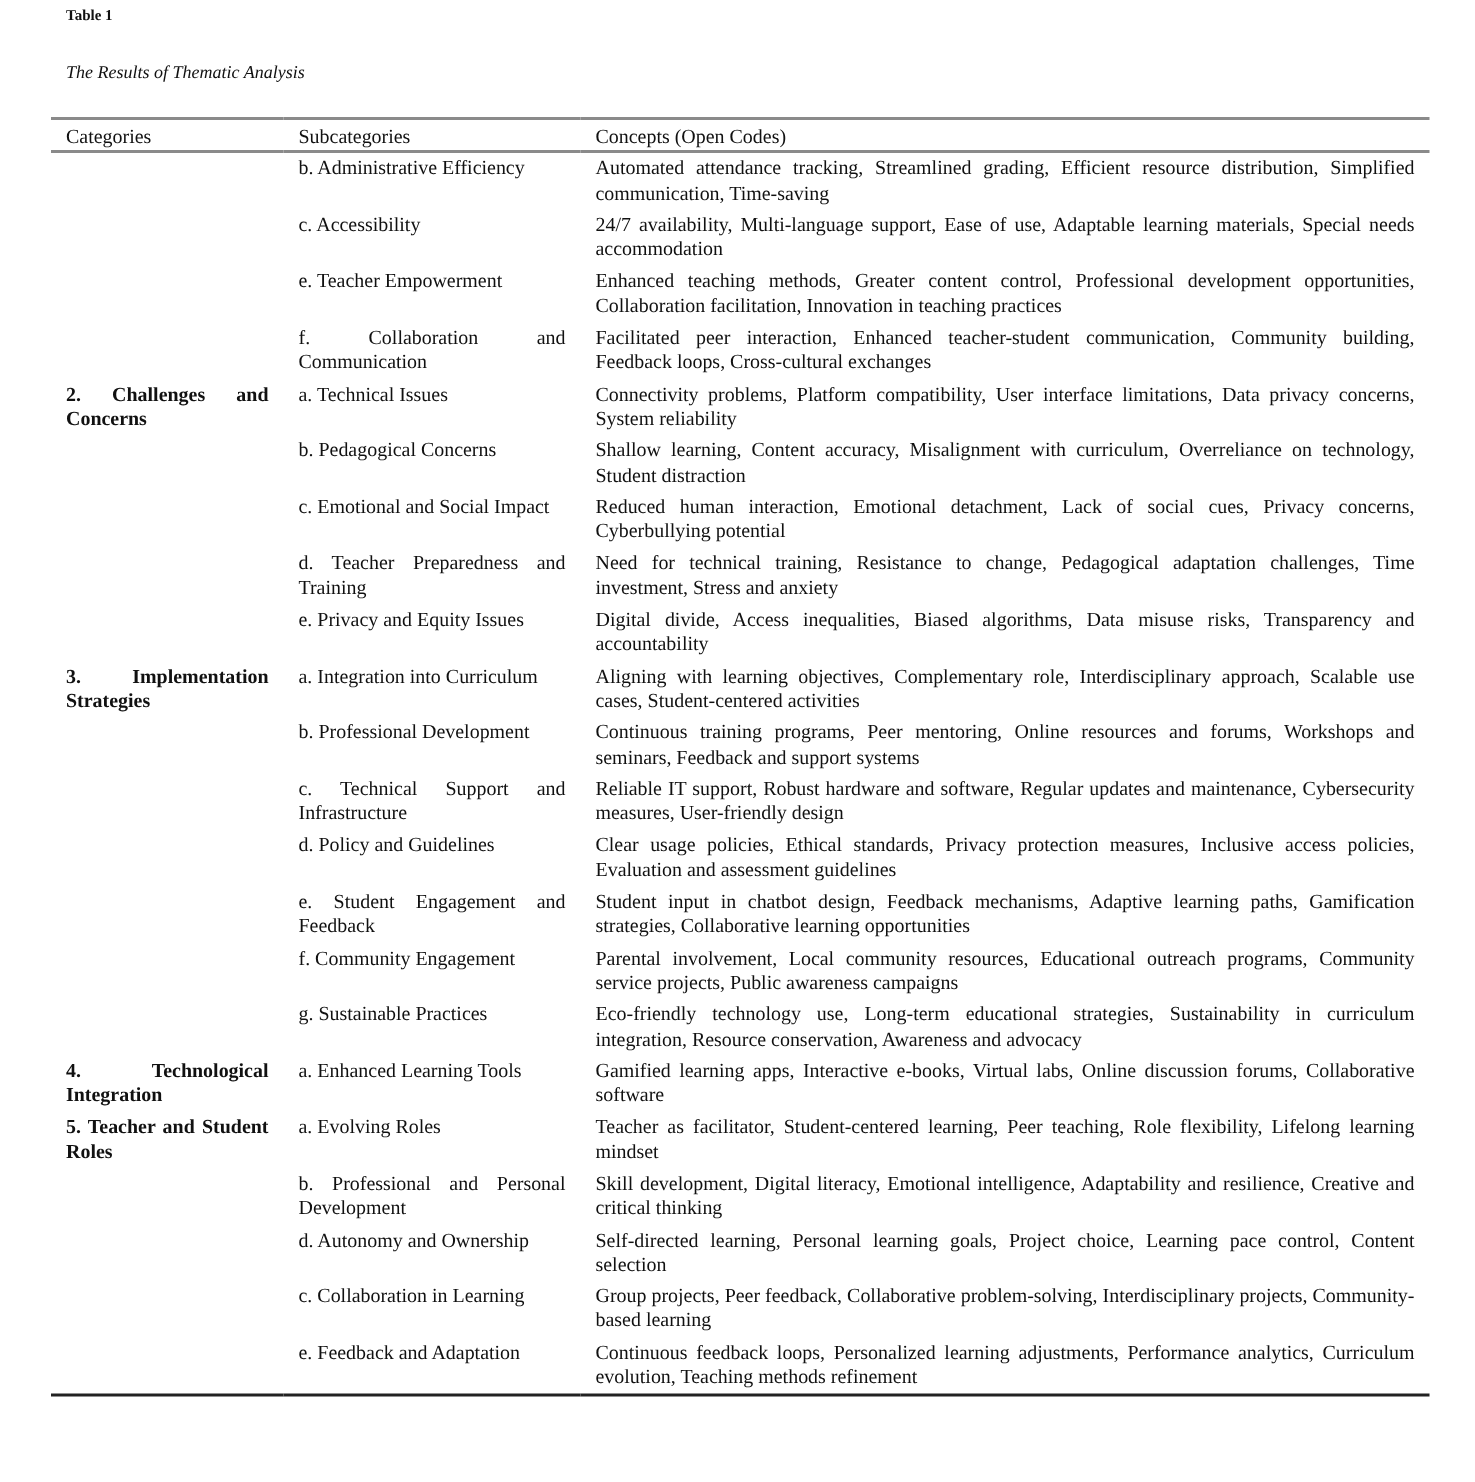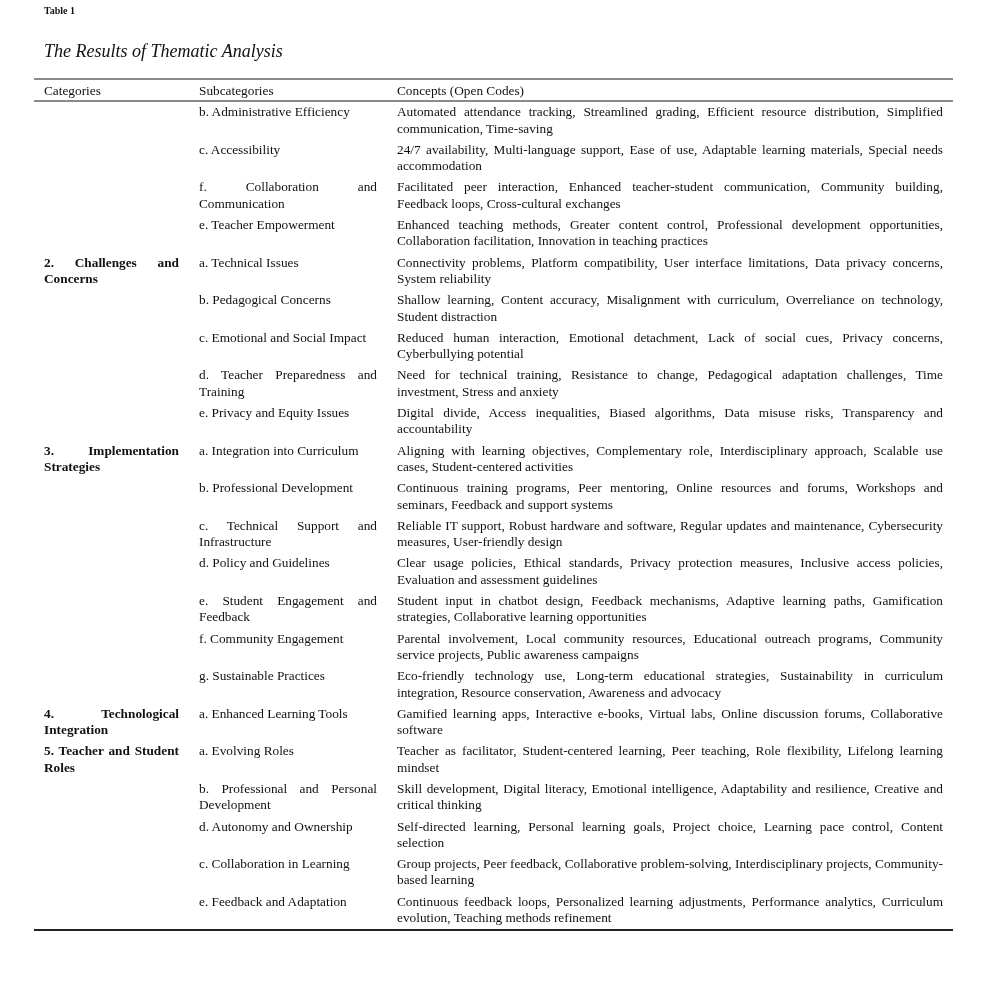--- a/index.html
+++ b/index.html
@@ -7,21 +7,21 @@
       width: 983px; height: 988px; position: relative; overflow: hidden;
       font-family: "Liberation Serif", "DejaVu Serif", serif;
       color: #111111;
     }
     .table-label {
       position: absolute; left: 44px; top: 5px;
       font-weight: bold; font-size: 10px;
     }
     .table-caption {
       position: absolute; left: 44px; top: 41px;
-      font-style: italic; font-size: 18px;
+      font-style: italic; font-size: 12px;
     }
     .tbl {
       position: absolute; left: 34px; top: 78px; width: 919px;
       border-collapse: collapse; table-layout: fixed;
       font-size: 13.3px; line-height: 16.3px;
     }
     .tbl thead tr { border-top: 2px solid #8a8a8a; border-bottom: 2px solid #8a8a8a; }
     .tbl th {
       font-weight: normal; text-align: left; padding: 3px 10px 1px 10px;
       vertical-align: top;
@@ -63,27 +63,27 @@
         <td class="sub">b. Administrative Efficiency</td>
         <td class="con">Automated attendance tracking, Streamlined grading, Efficient resource distribution, Simplified communication, Time-saving</td>
       </tr>
       <tr>
         <td class="cat"></td>
         <td class="sub">c. Accessibility</td>
         <td class="con">24/7 availability, Multi-language support, Ease of use, Adaptable learning materials, Special needs accommodation</td>
       </tr>
       <tr>
         <td class="cat"></td>
-        <td class="sub">f. Collaboration and Communication</td>
-        <td class="con">Facilitated peer interaction, Enhanced teacher-student communication, Community building, Feedback loops, Cross-cultural exchanges</td>
+        <td class="sub">e. Teacher Empowerment</td>
+        <td class="con">Enhanced teaching methods, Greater content control, Professional development opportunities, Collaboration facilitation, Innovation in teaching practices</td>
       </tr>
       <tr>
         <td class="cat"></td>
-        <td class="sub">e. Teacher Empowerment</td>
-        <td class="con">Enhanced teaching methods, Greater content control, Professional development opportunities, Collaboration facilitation, Innovation in teaching practices</td>
+        <td class="sub">f. Collaboration and Communication</td>
+        <td class="con">Facilitated peer interaction, Enhanced teacher-student communication, Community building, Feedback loops, Cross-cultural exchanges</td>
       </tr>
       <tr>
         <td class="cat">2. Challenges and Concerns</td>
         <td class="sub">a. Technical Issues</td>
         <td class="con">Connectivity problems, Platform compatibility, User interface limitations, Data privacy concerns, System reliability</td>
       </tr>
       <tr>
         <td class="cat"></td>
         <td class="sub">b. Pedagogical Concerns</td>
         <td class="con">Shallow learning, Content accuracy, Misalignment with curriculum, Overreliance on technology, Student distraction</td>

